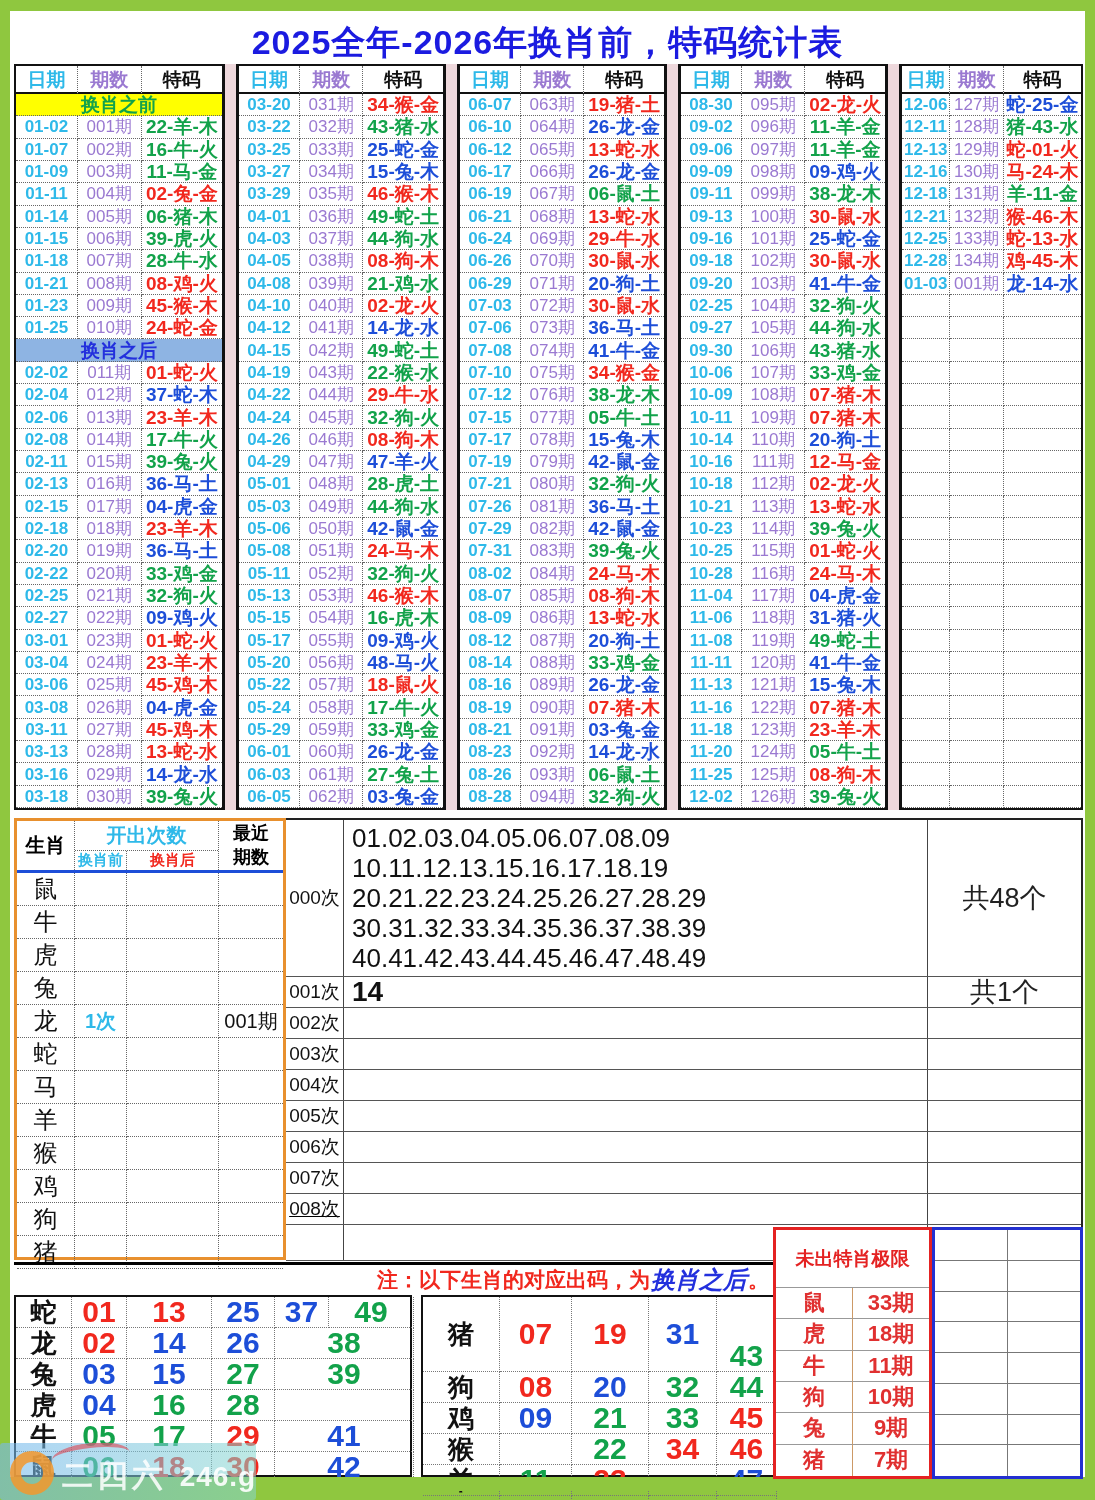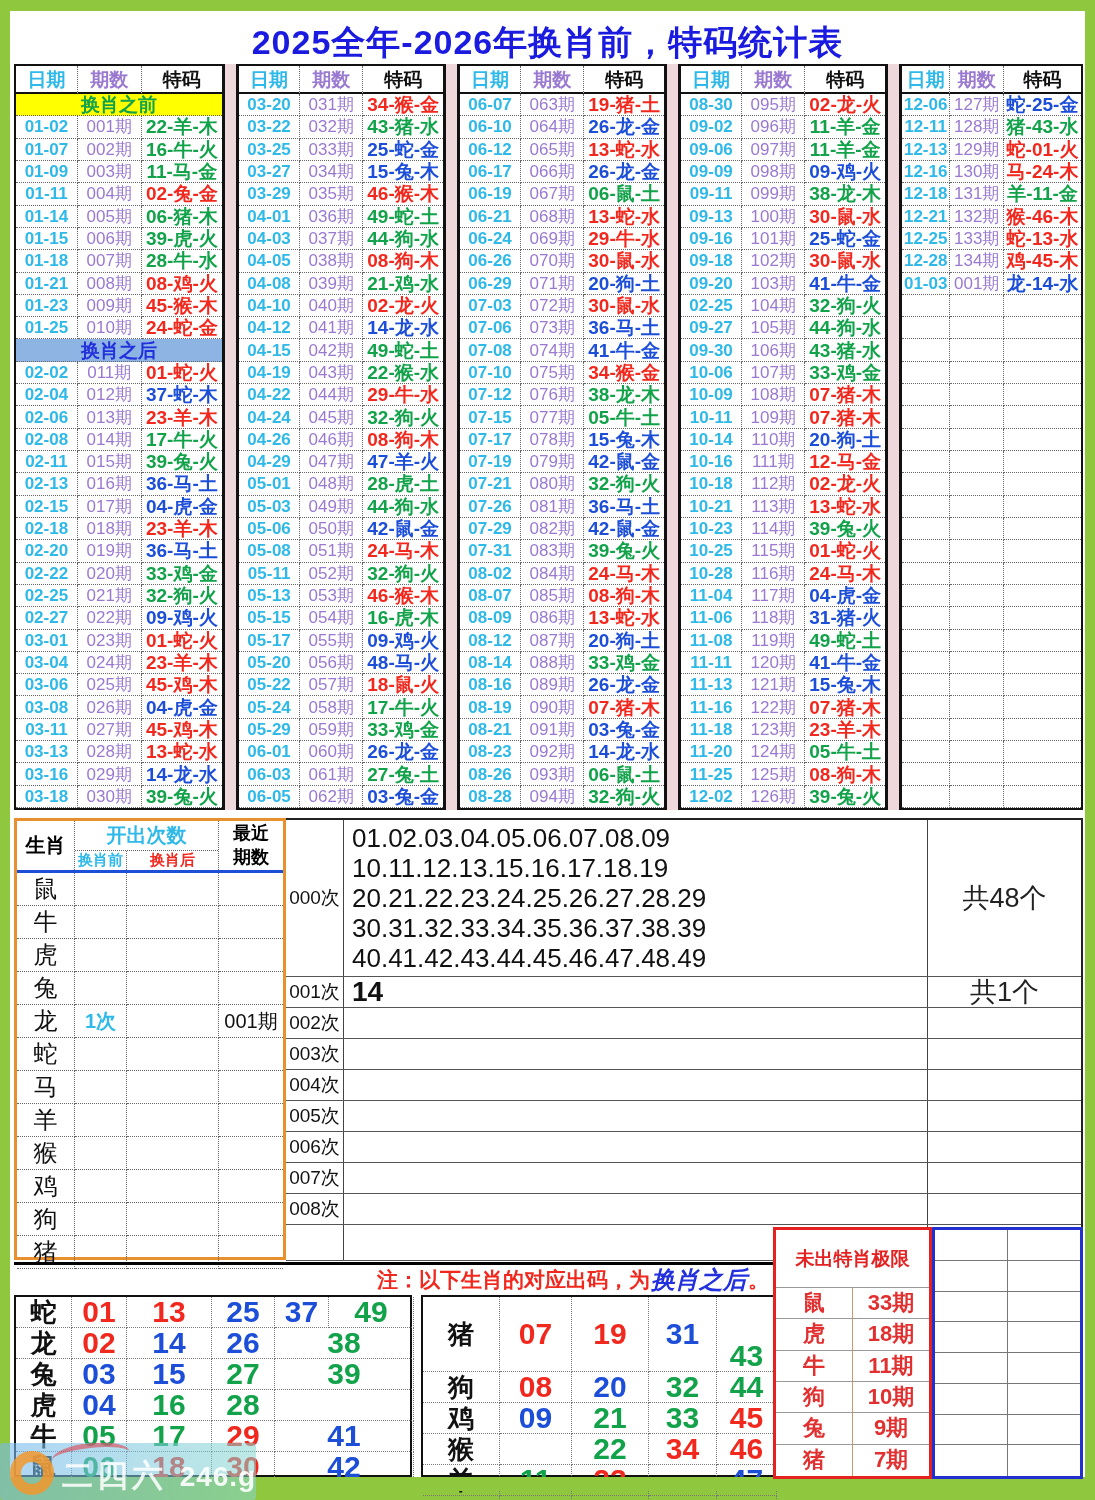--- a/index.html
+++ b/index.html
@@ -1061,21 +1061,21 @@
       <div class="frow" style="height: 31px; flex: 0 0 auto;">
         <div class="f-label">006次</div>
         <div class="f-nums"></div>
         <div class="f-total"></div>
       </div>
       <div class="frow" style="height: 31px; flex: 0 0 auto;">
         <div class="f-label">007次</div>
         <div class="f-nums"></div>
         <div class="f-total"></div>
       </div>
-      <div class="frow" style="height: 31px; flex: 0 0 auto;">
+      <div class="frow" style="height: 31px; flex: 0 0 auto; text-decoration: underline;">
         <div class="f-label">008次</div>
         <div class="f-nums"></div>
         <div class="f-total"></div>
       </div>
       <div class="frow" style="height: 36px; flex: 0 0 auto;">
         <div class="f-label"></div>
         <div class="f-nums"></div>
         <div class="f-total"></div>
       </div>
     </div>

